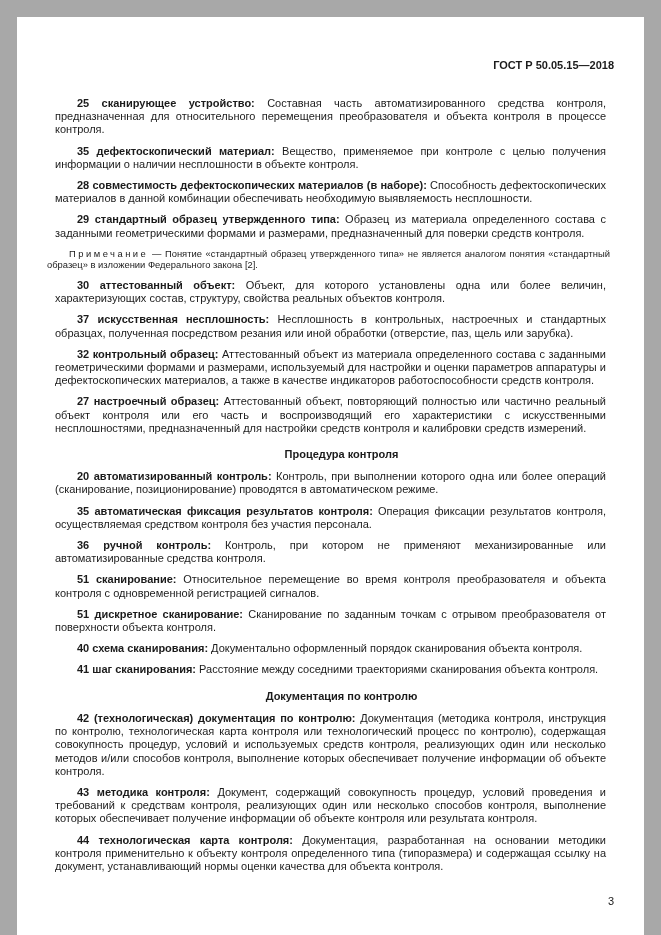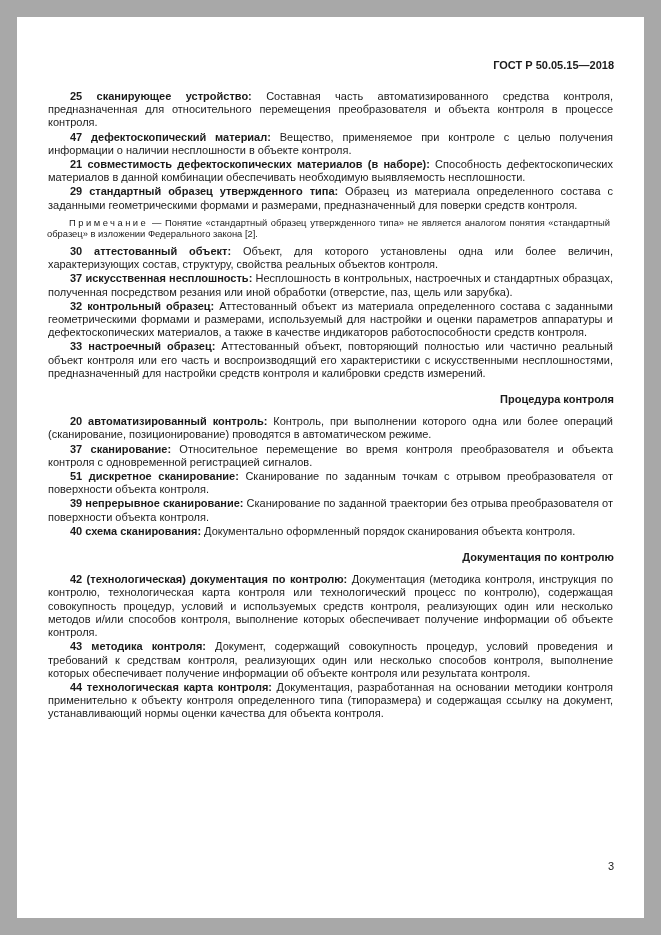--- a/index.html
+++ b/index.html
@@ -26,21 +26,21 @@
   }
   .doc-header {
     text-align: right;
     font-weight: bold;
     font-size: 11px;
     line-height: 13px;
     margin: 0 0 17px 0;
   }
   .doc-body { display: block; }
   .entry {
-    margin: 1px;
+    margin: 8px;
     font-size: 11px;
     line-height: 13.2px;
     text-align: justify;
     text-indent: 22px;
     hyphens: auto;
     -webkit-hyphens: auto;
   }
   .entry b { font-weight: bold; }
   .note {
     margin: 5px 4px 5px 0;
@@ -51,53 +51,55 @@
     hyphens: auto;
     -webkit-hyphens: auto;
   }
   .note-label { letter-spacing: 2.5px; }
   .section-heading {
     margin: 13px 0 9px 0;
     font-size: 11px;
     line-height: 13.2px;
     font-weight: bold;
     text-indent: 22px;
-    text-align: right;
+    text-align: center;
   }
   .page-number {
     margin-top: auto;
     padding-top: 14px;
     text-align: right;
     font-size: 11px;
     line-height: 13px;
   }
 </style>
 </head>
 <body>
 
 <div class="page-wrap">
   <div class="page">
     <p class="doc-header">ГОСТ Р 50.05.15—2018</p>
 
     <div class="doc-body">
         <p class="entry"><b>25 сканирующее устройство:</b> Составная часть автоматизированного средства контроля, предназначенная для относительного перемещения преобразователя и объекта контроля в процессе контроля.</p>
-        <p class="entry"><b>47 дефектоскопический материал:</b> Вещество, применяемое при контроле с целью получения информации о наличии несплошности в объекте контроля.</p>
-        <p class="entry"><b>21 совместимость дефектоскопических материалов (в наборе):</b> Способность дефектоскопических материалов в данной комбинации обеспечивать необходимую выявляемость несплошности.</p>
+        <p class="entry"><b>35 дефектоскопический материал:</b> Вещество, применяемое при контроле с целью получения информации о наличии несплошности в объекте контроля.</p>
+        <p class="entry"><b>28 совместимость дефектоскопических материалов (в наборе):</b> Способность дефектоскопических материалов в данной комбинации обеспечивать необходимую выявляемость несплошности.</p>
         <p class="entry"><b>29 стандартный образец утвержденного типа:</b> Образец из материала определенного состава с заданными геометрическими формами и размерами, предназначенный для поверки средств контроля.</p>
         <p class="note"><span class="note-label">Примечание</span> — Понятие «стандартный образец утвержденного типа» не является аналогом понятия «стандартный образец» в изложении Федерального закона [2].</p>
         <p class="entry"><b>30 аттестованный объект:</b> Объект, для которого установлены одна или более величин, характеризующих состав, структуру, свойства реальных объектов контроля.</p>
         <p class="entry"><b>37 искусственная несплошность:</b> Несплошность в контрольных, настроечных и стандартных образцах, полученная посредством резания или иной обработки (отверстие, паз, щель или зарубка).</p>
         <p class="entry"><b>32 контрольный образец:</b> Аттестованный объект из материала определенного состава с заданными геометрическими формами и размерами, используемый для настройки и оценки параметров аппаратуры и дефектоскопических материалов, а также в качестве индикаторов работоспособности средств контроля.</p>
-        <p class="entry"><b>33 настроечный образец:</b> Аттестованный объект, повторяющий полностью или частично реальный объект контроля или его часть и воспроизводящий его характеристики с искусственными несплошностями, предназначенный для настройки средств контроля и калибровки средств измерений.</p>
+        <p class="entry"><b>27 настроечный образец:</b> Аттестованный объект, повторяющий полностью или частично реальный объект контроля или его часть и воспроизводящий его характеристики с искусственными несплошностями, предназначенный для настройки средств контроля и калибровки средств измерений.</p>
         <p class="section-heading">Процедура контроля</p>
         <p class="entry"><b>20 автоматизированный контроль:</b> Контроль, при выполнении которого одна или более операций (сканирование, позиционирование) проводятся в автоматическом режиме.</p>
-        <p class="entry"><b>37 сканирование:</b> Относительное перемещение во время контроля преобразователя и объекта контроля с одновременной регистрацией сигналов.</p>
+        <p class="entry"><b>35 автоматическая фиксация результатов контроля:</b> Операция фиксации результатов контроля, осуществляемая средством контроля без участия персонала.</p>
+        <p class="entry"><b>36 ручной контроль:</b> Контроль, при котором не применяют механизированные или автоматизированные средства контроля.</p>
+        <p class="entry"><b>51 сканирование:</b> Относительное перемещение во время контроля преобразователя и объекта контроля с одновременной регистрацией сигналов.</p>
         <p class="entry"><b>51 дискретное сканирование:</b> Сканирование по заданным точкам с отрывом преобразователя от поверхности объекта контроля.</p>
-        <p class="entry"><b>39 непрерывное сканирование:</b> Сканирование по заданной траектории без отрыва преобразователя от поверхности объекта контроля.</p>
         <p class="entry"><b>40 схема сканирования:</b> Документально оформленный порядок сканирования объекта контроля.</p>
+        <p class="entry"><b>41 шаг сканирования:</b> Расстояние между соседними траекториями сканирования объекта контроля.</p>
         <p class="section-heading">Документация по контролю</p>
         <p class="entry"><b>42 (технологическая) документация по контролю:</b> Документация (методика контроля, инструкция по контролю, технологическая карта контроля или технологический процесс по контролю), содержащая совокупность процедур, условий и используемых средств контроля, реализующих один или несколько методов и/или способов контроля, выполнение которых обеспечивает получение информации об объекте контроля.</p>
         <p class="entry"><b>43 методика контроля:</b> Документ, содержащий совокупность процедур, условий проведения и требований к средствам контроля, реализующих один или несколько способов контроля, выполнение которых обеспечивает получение информации об объекте контроля или результата контроля.</p>
         <p class="entry"><b>44 технологическая карта контроля:</b> Документация, разработанная на основании методики контроля применительно к объекту контроля определенного типа (типоразмера) и содержащая ссылку на документ, устанавливающий нормы оценки качества для объекта контроля.</p>
       </div>
 
     <p class="page-number">3</p>
   </div>
 </div>
 

